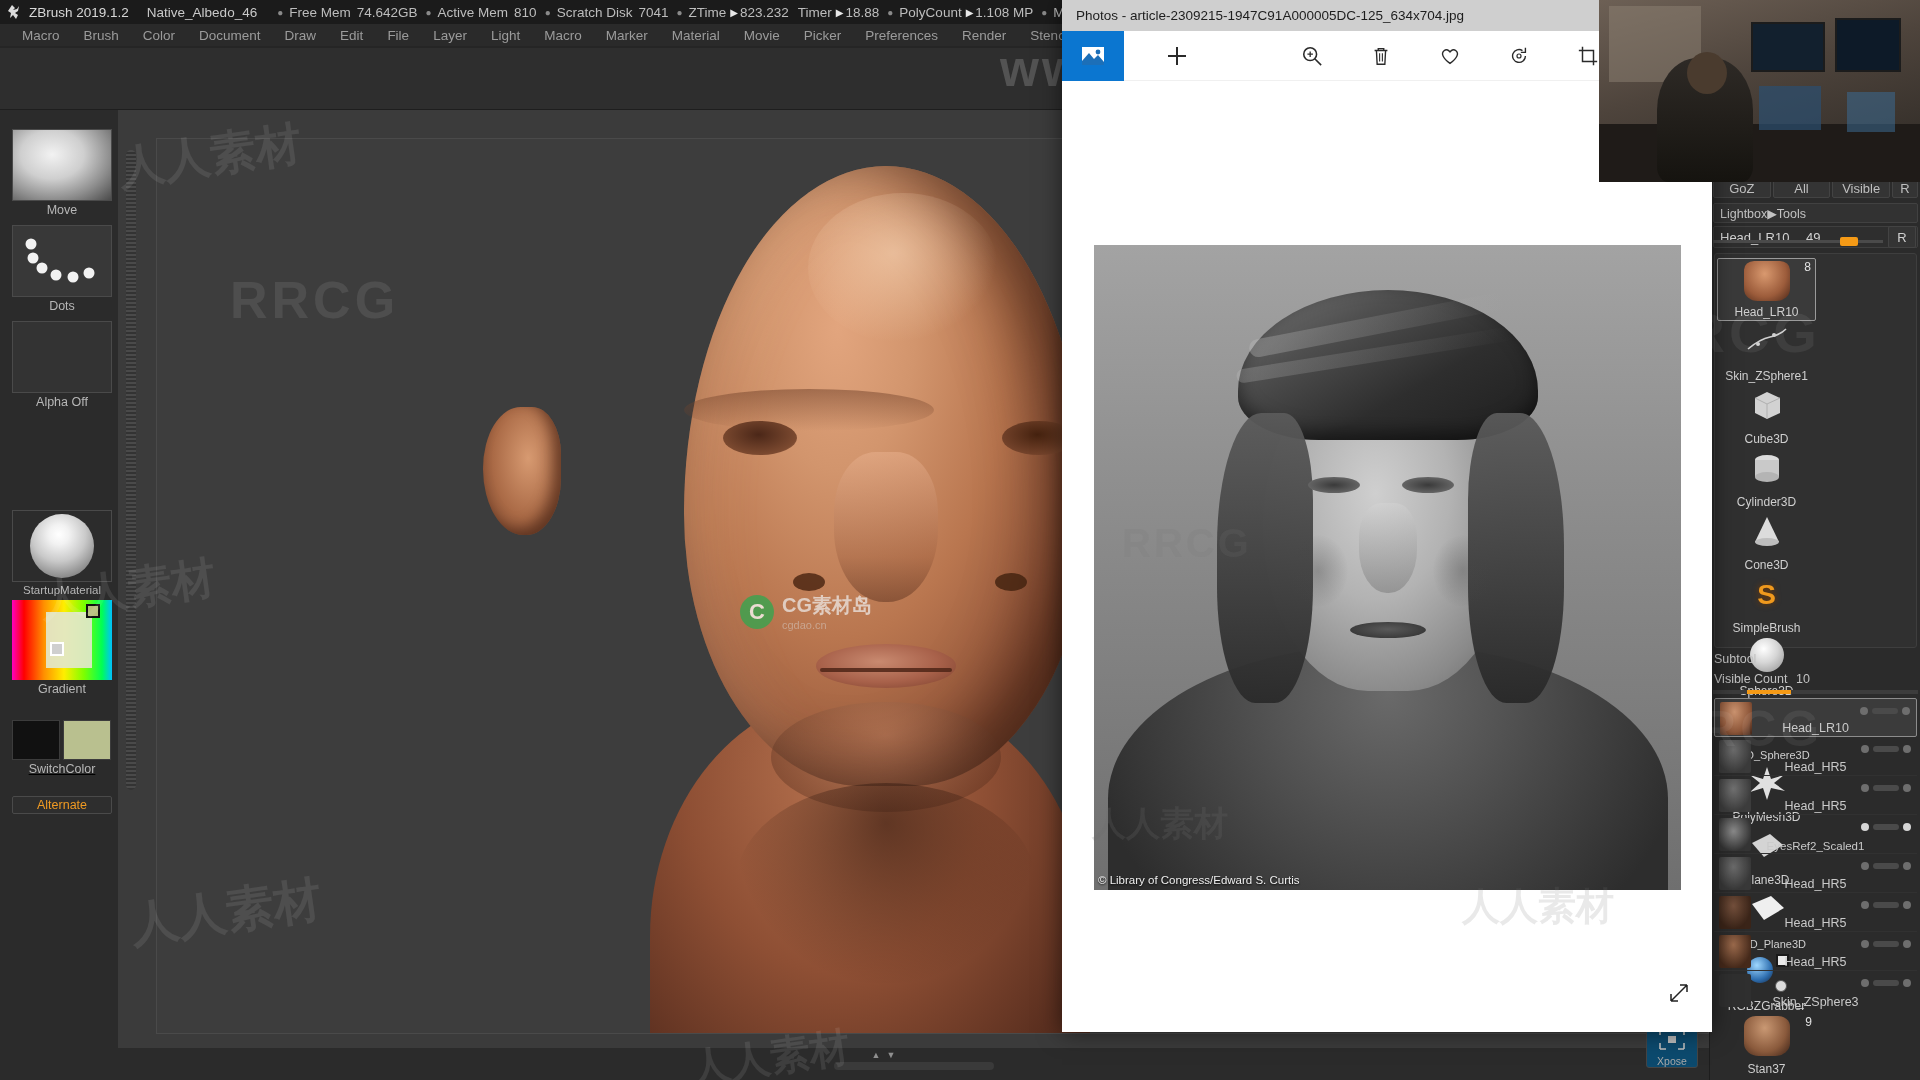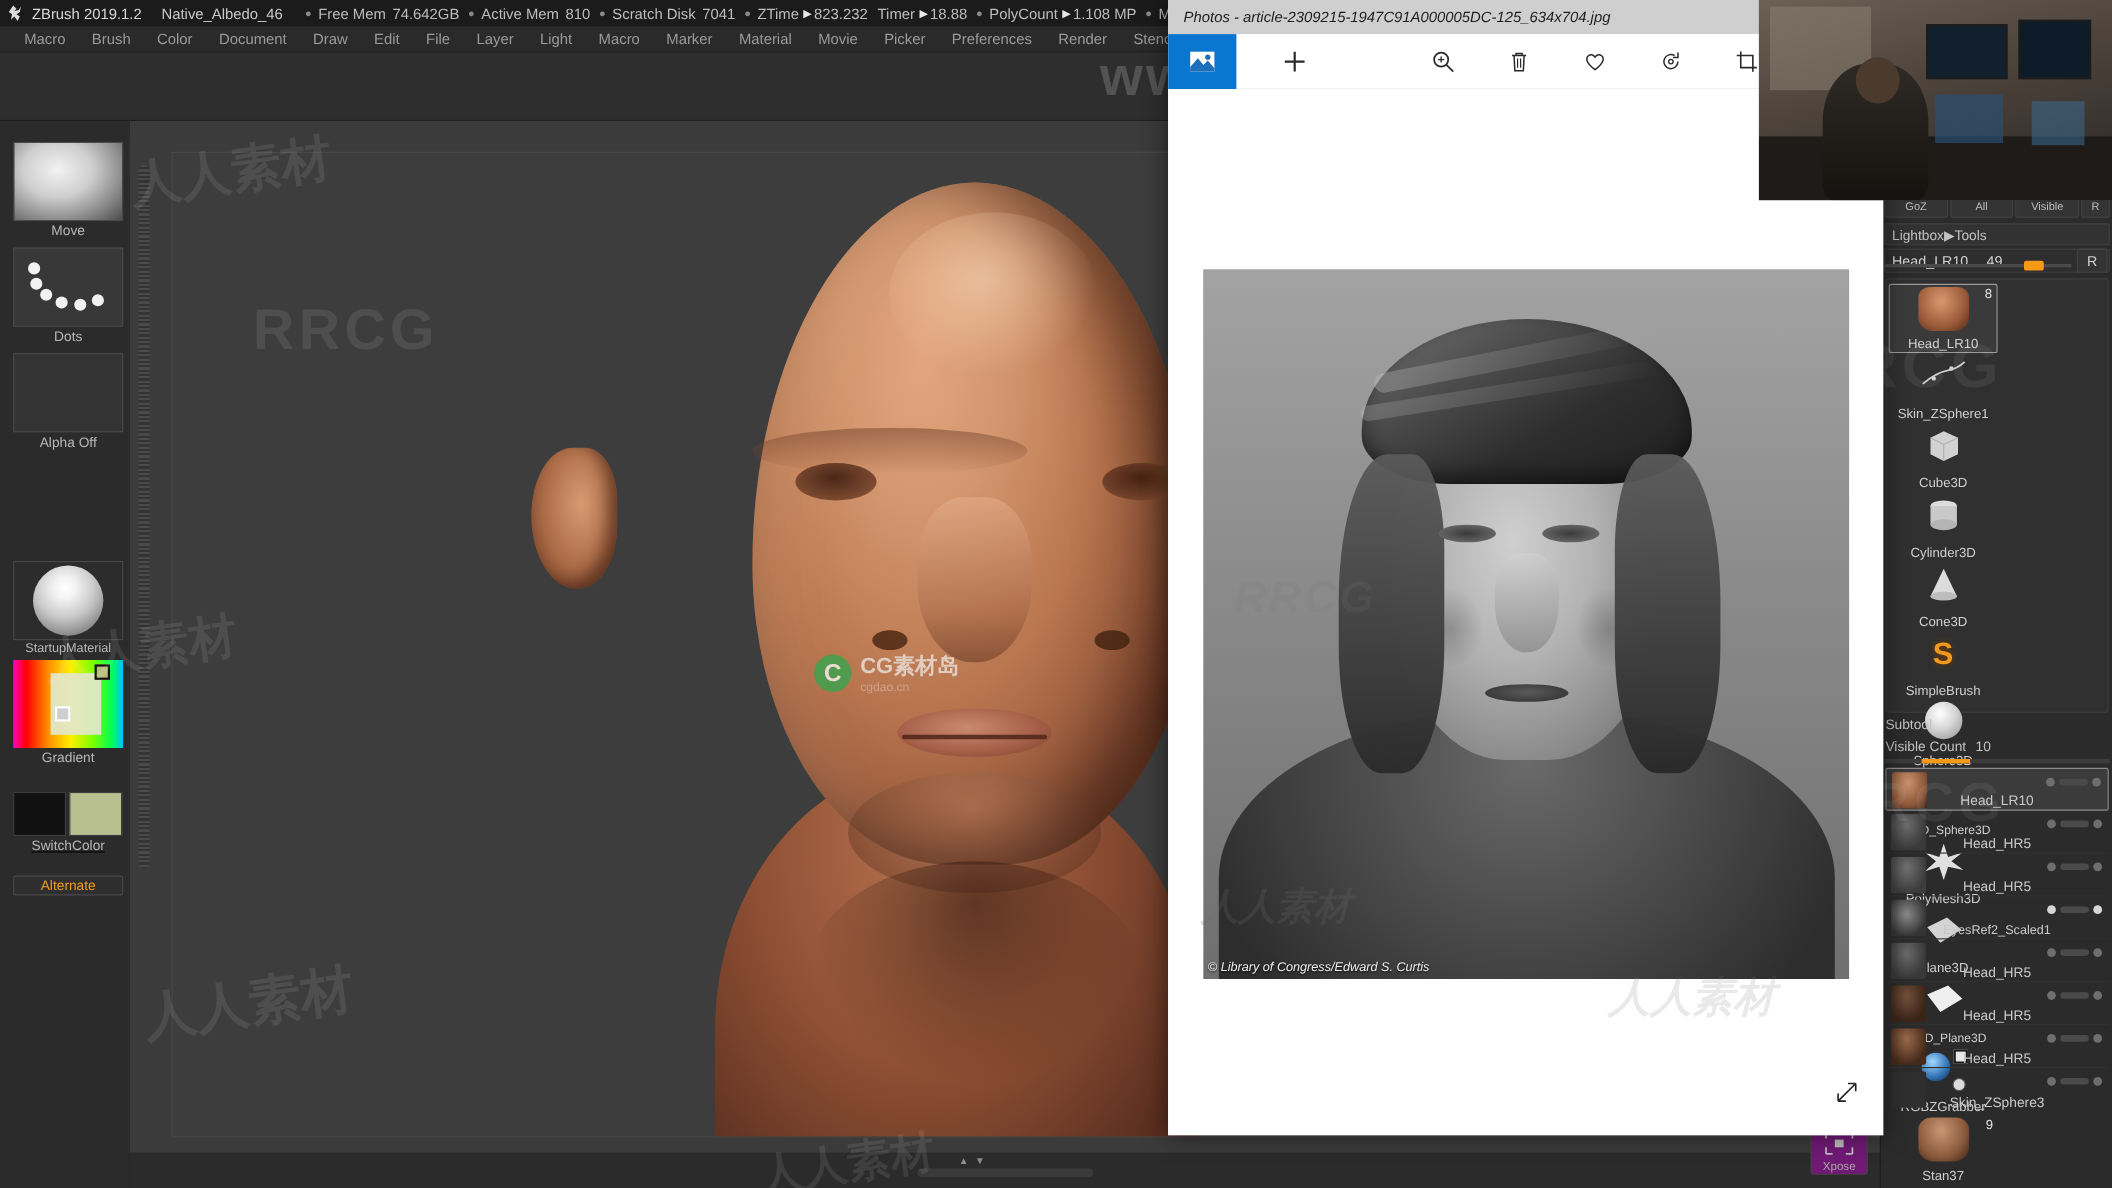--- a/index.html
+++ b/index.html
@@ -73,21 +73,21 @@
   .zb-canvas { position:absolute; left:118px; top:110px; right:211px; bottom:32px;
       background:#3b3b3b; }
   .canvas-inner { position:absolute; left:38px; top:28px; right:0px; bottom:14px;
       background:#3d3d3d; border:1px solid #4a4a4a; overflow:hidden; }
 
   
   .zb-right { position:absolute; right:0; top:0; width:211px; bottom:0; background:#2b2b2b;
       border-left:1px solid #1d1d1d; }
   .rrow { position:absolute; left:0; width:211px; display:flex; gap:2px; padding:0 3px; }
   .rbtn { flex:1; height:20px; background:#343434; border:1px solid #434343; border-radius:2px;
-      color:#bfbfbf; font-size:10px; display:flex; align-items:center; justify-content:center;
+      color:#bfbfbf; font-size:13px; display:flex; align-items:center; justify-content:center;
       cursor:pointer; }
   .rbtn.small { flex:0 0 26px; }
   .rband { position:absolute; left:3px; width:205px; height:20px; background:#323232;
       border:1px solid #414141; border-radius:2px; color:#c2c2c2; font-size:12.5px;
       display:flex; align-items:center; padding-left:6px; }
 
   .toolgrid { position:absolute; left:4px; width:203px; background:#303030;
       border:1px solid #3e3e3e; border-radius:3px; padding:4px 2px; }
   .tcell { position:relative; width:99px; height:63px; float:left; cursor:pointer; }
   .tcell .tim { position:absolute; left:50%; transform:translateX(-50%); top:2px;
@@ -110,28 +110,28 @@
   .dot { width:8px;height:8px;border-radius:50%;background:#6e6e6e; }
   .bar { width:26px;height:6px;border-radius:3px;background:#4a4a4a; }
 
   
   .zb-bottom { position:absolute; left:118px; right:211px; bottom:0; height:32px;
       background:#2b2b2b; }
   .scroll-h { position:absolute; left:50%; transform:translateX(-50%); bottom:10px;
       width:160px; height:8px; background:#3a3a3a; border-radius:4px; }
 
   
-  .xpose { position:absolute; width:52px; height:46px; background:#701a75;
+  .xpose { position:absolute; width:52px; height:46px; background:#0c4a6e;
       border:1px solid #454545; border-radius:3px; }
   .xpose .lb { position:absolute; left:0; right:0; bottom:0; text-align:center;
       color:#a8a8a8; font-size:10.5px; }
 
   
   .photos { position:absolute; left:1062px; top:0px; width:650px; height:1032px;
-      background:#ffffff; box-shadow:0 0 22px rgba(0,0,0,.55);font-style:italic; }
+      background:#ffffff; box-shadow:0 0 22px rgba(0,0,0,.55); }
   .ph-title { height:31px; background:#cfcfcf; display:flex; align-items:center;
       padding-left:14px; color:#1d1d1d; font-size:13.5px; position:relative; }
   .ph-min { position:absolute; right:8px; top:4px; width:28px; height:22px;
       display:flex; align-items:center; justify-content:center; color:#333;
       font-size:16px; cursor:pointer; }
   .ph-tools { height:50px; background:#fff; display:flex; align-items:center;
       position:relative; border-bottom:1px solid #f0f0f0; }
   .ph-home { width:68px; height:50px; background:#0b76d0; display:flex;
       align-items:center; justify-content:center; cursor:pointer; }
   .ph-ic { width:52px; height:50px; display:flex; align-items:center;

